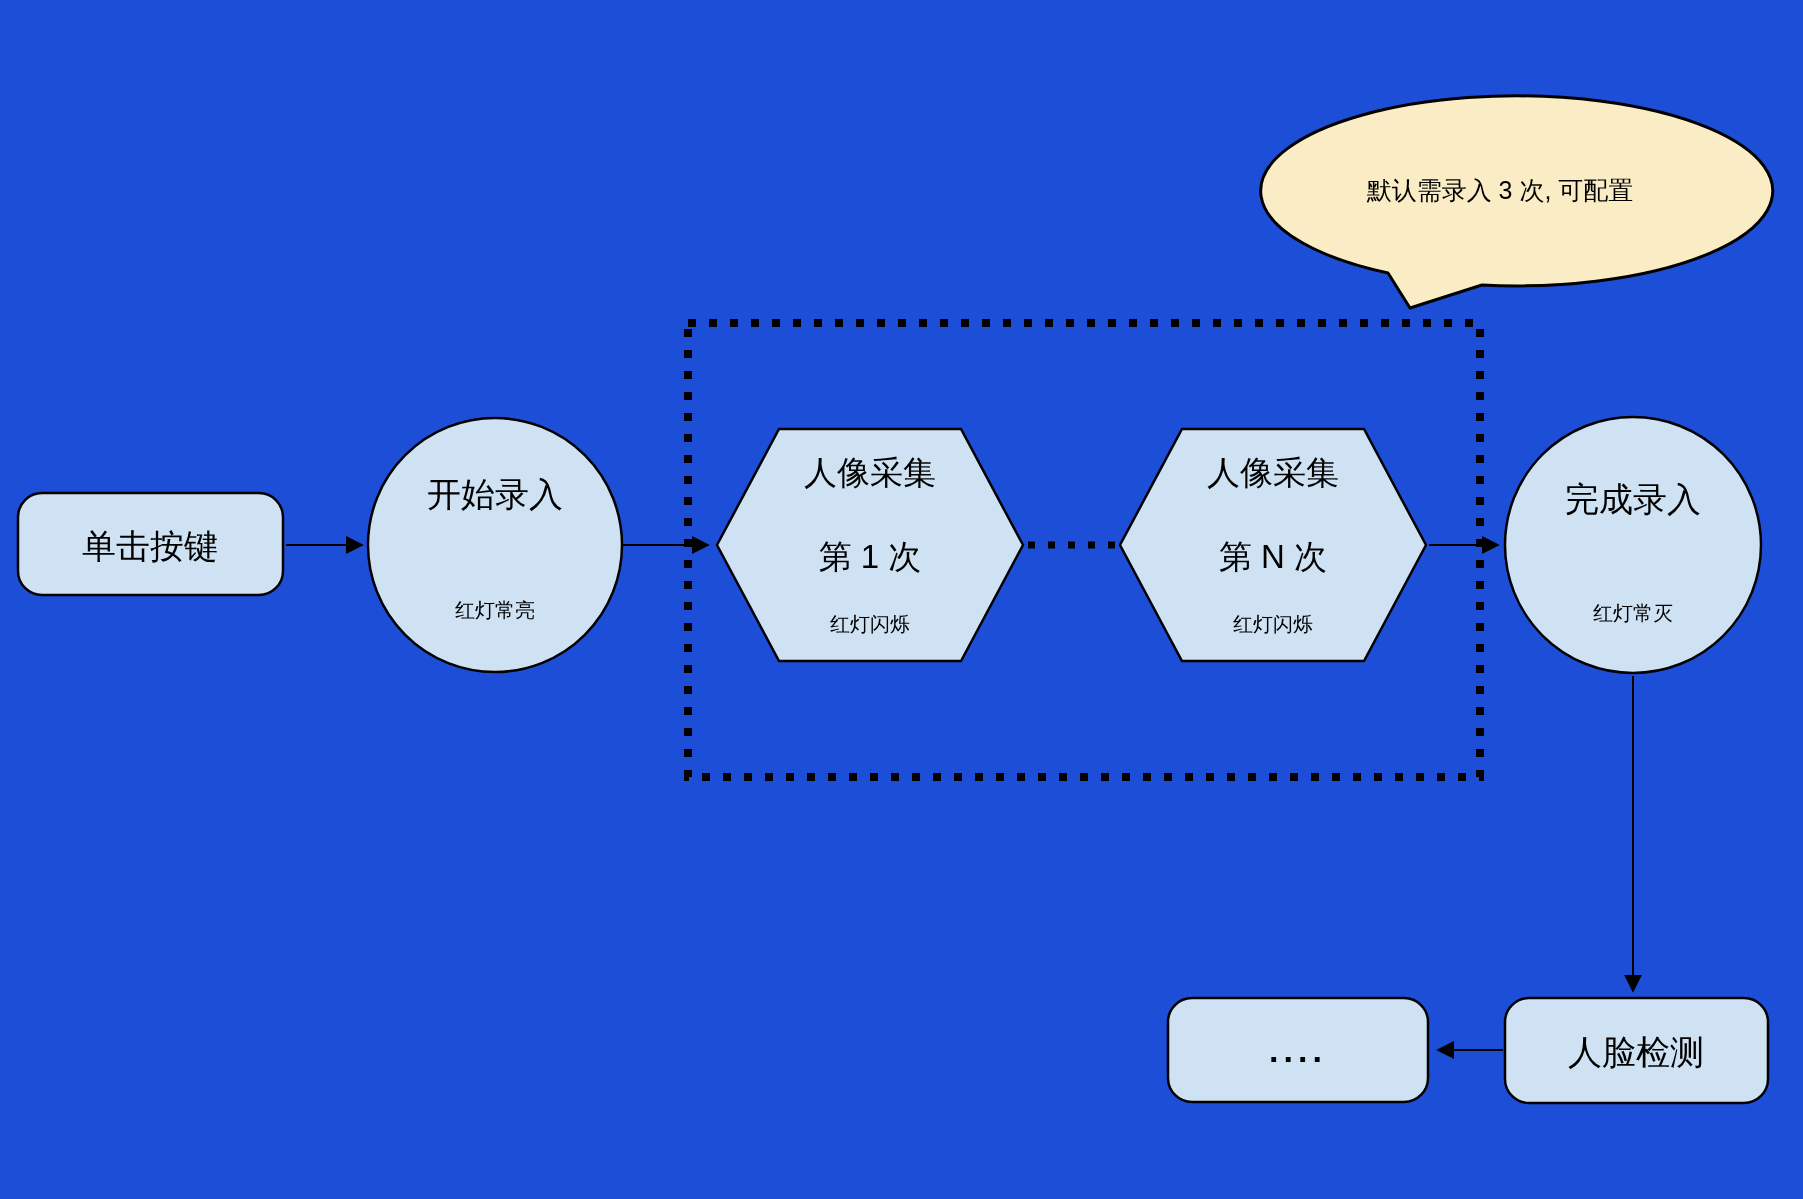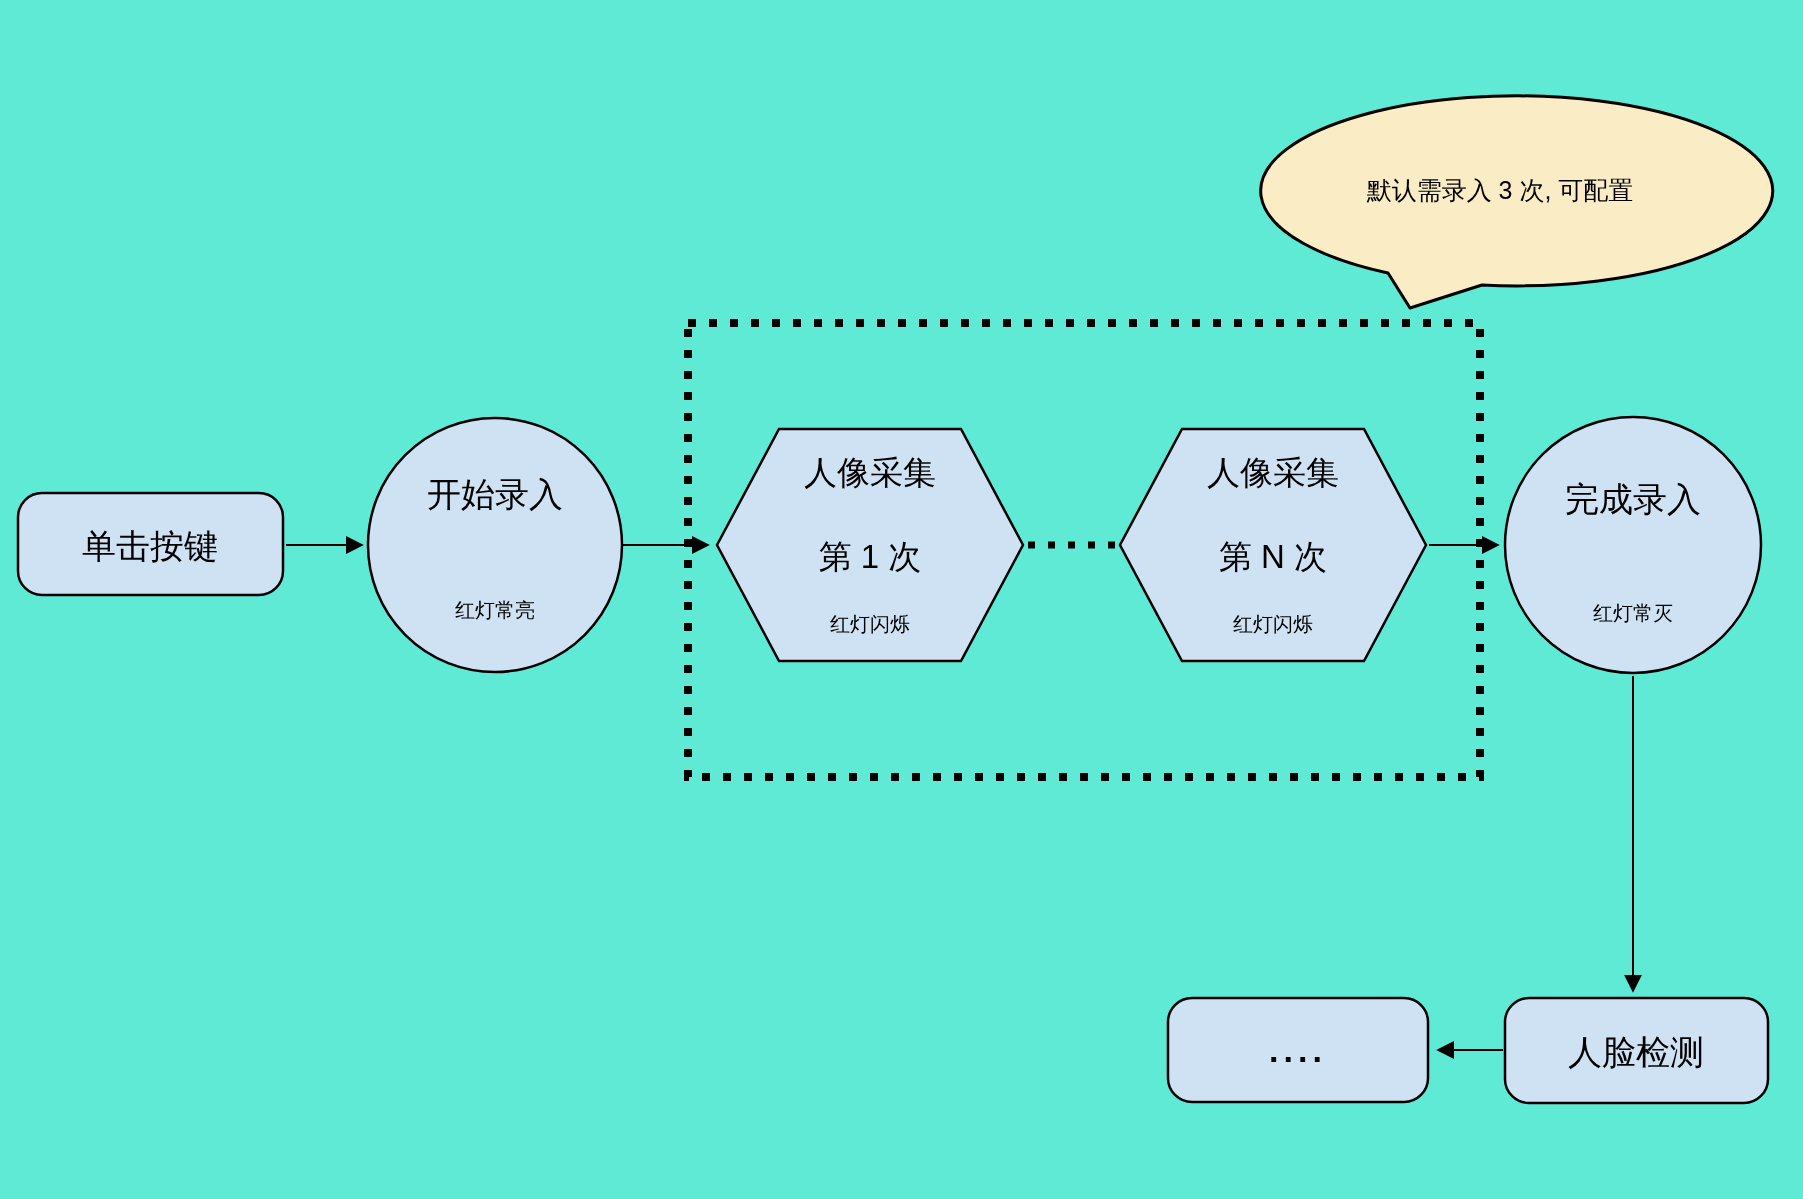--- a/index.html
+++ b/index.html
@@ -1,17 +1,17 @@
 <!DOCTYPE html>
 <html style="--node-fill: #cfe2f3; --callout-fill: #faecc5; --ink: #000000;"><head>
 <meta charset="utf-8">
 <style>
   :root { --node-fill:#cfe2f3; --callout-fill:#faecc5; --ink:#000000; }
   html,body { margin:0; padding:0; background:#ffffff; }
-  .stage { width:1803px; height:1199px; position:relative; background:#5eead4; }
+  .stage { width:1803px; height:1199px; position:relative; background:#1d4ed8; }
   svg { display:block; }
   .node   { fill:var(--node-fill); stroke:var(--ink); stroke-width:2.5; }
   .callout{ fill:var(--callout-fill); stroke:var(--ink); stroke-width:3; stroke-linejoin:round; }
   .arrow  { stroke:var(--ink); stroke-width:2; fill:none; }
   .dotted-border { stroke:var(--ink); fill:none; stroke-width:8; stroke-dasharray:8 13; }
   .dotted-link   { stroke:var(--ink); fill:none; stroke-width:7; stroke-dasharray:7 13; }
   text { font-family:"Liberation Sans", sans-serif; fill:var(--ink);
          text-anchor:middle; dominant-baseline:central; }
   .t-lg { font-size:34px; }
   .t-hex { font-size:33px; }

